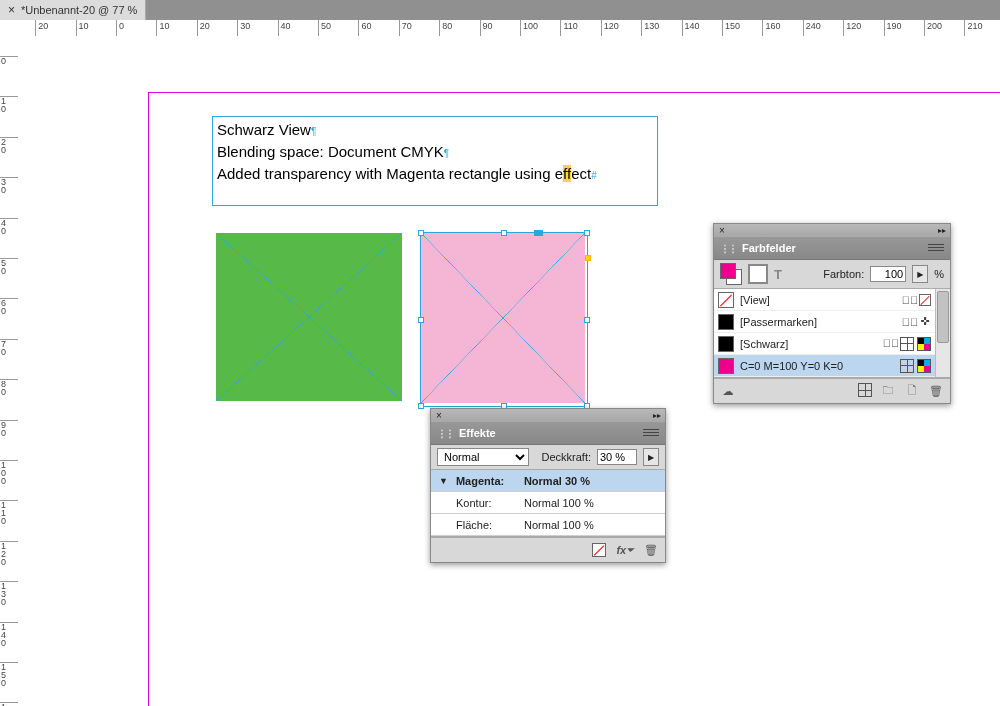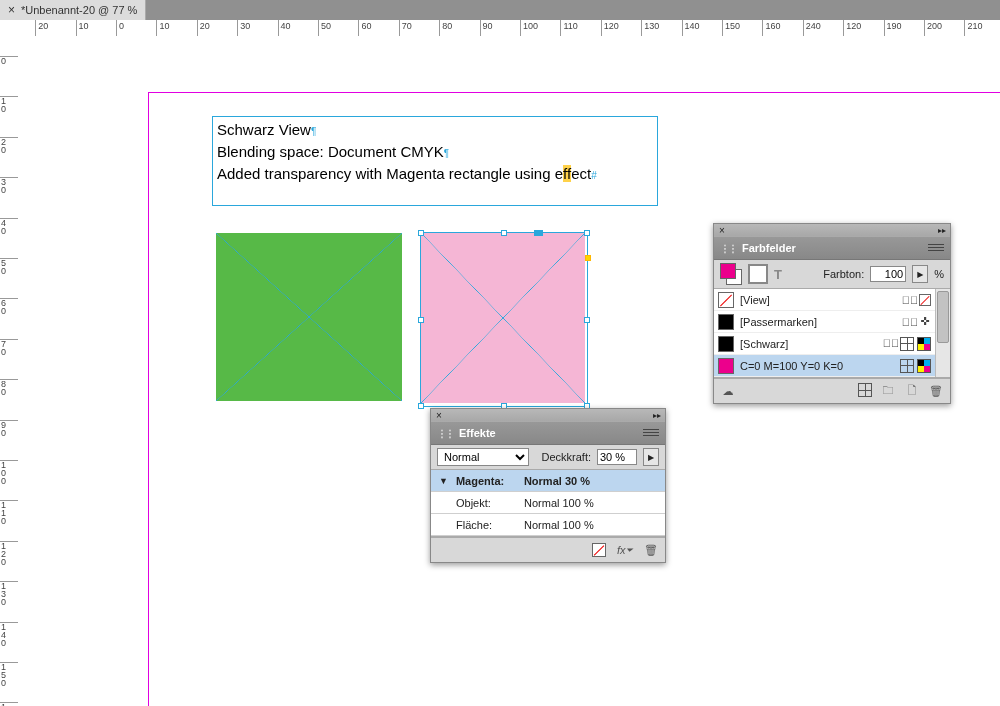--- a/index.html
+++ b/index.html
@@ -445,34 +445,34 @@
     <div class="btn-arrow">▶</div>
   </div>
   <div class="list">
     <div class="fx-row root">
       <span style="font-size:9px">▼</span>
       <span class="lbl">Magenta:</span>
       <span>Normal 30 %</span>
     </div>
     <div class="fx-row">
       <span style="width:9px"></span>
-      <span class="lbl">Objekt:</span>
+      <span class="lbl">Kontur:</span>
       <span>Normal 100 %</span>
     </div>
     <div class="fx-row">
       <span style="width:9px"></span>
       <span class="lbl">Fläche:</span>
       <span>Normal 100 %</span>
     </div>
   </div>
   <div class="panel-footer">
     <span class="icon-btn">
       <span class="swatch none" style="width:12px;height:12px;"></span>
     </span>
-    <span class="icon-btn" style="font-style:italic;">fx<small>⏷</small></span>
+    <span class="icon-btn" style="font-style:italic;font-weight:bold;">fx<small>⏷</small></span>
     <span class="icon-btn">🗑</span>
   </div>
 </div>
 
 <div class="panel" style="left:713px; top:223px; width:236px;">
   <div class="panel-controlbar">
     <span class="panel-close">×</span>
     <span class="panel-collapse">▸▸</span>
   </div>
   <div class="panel-header">

